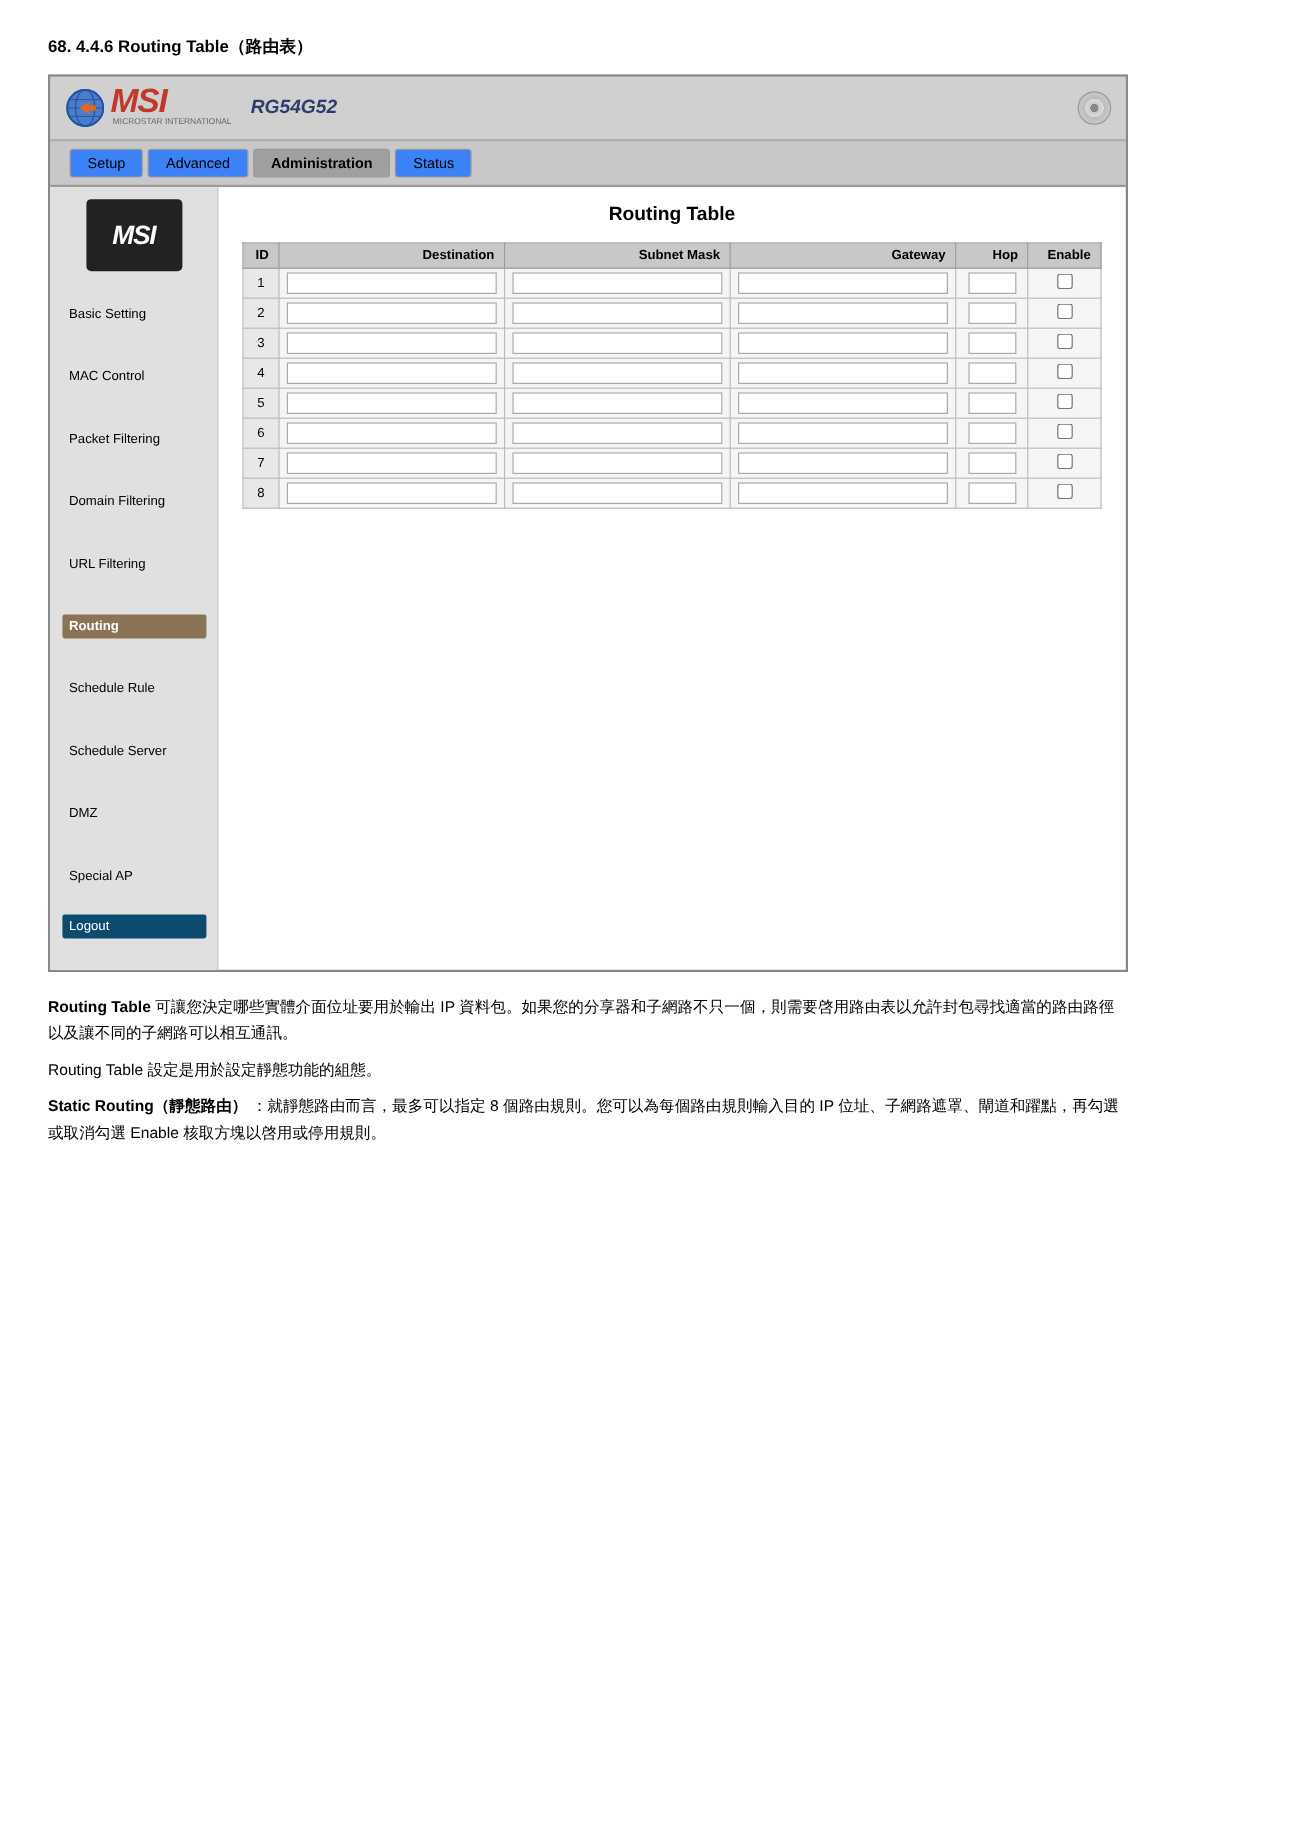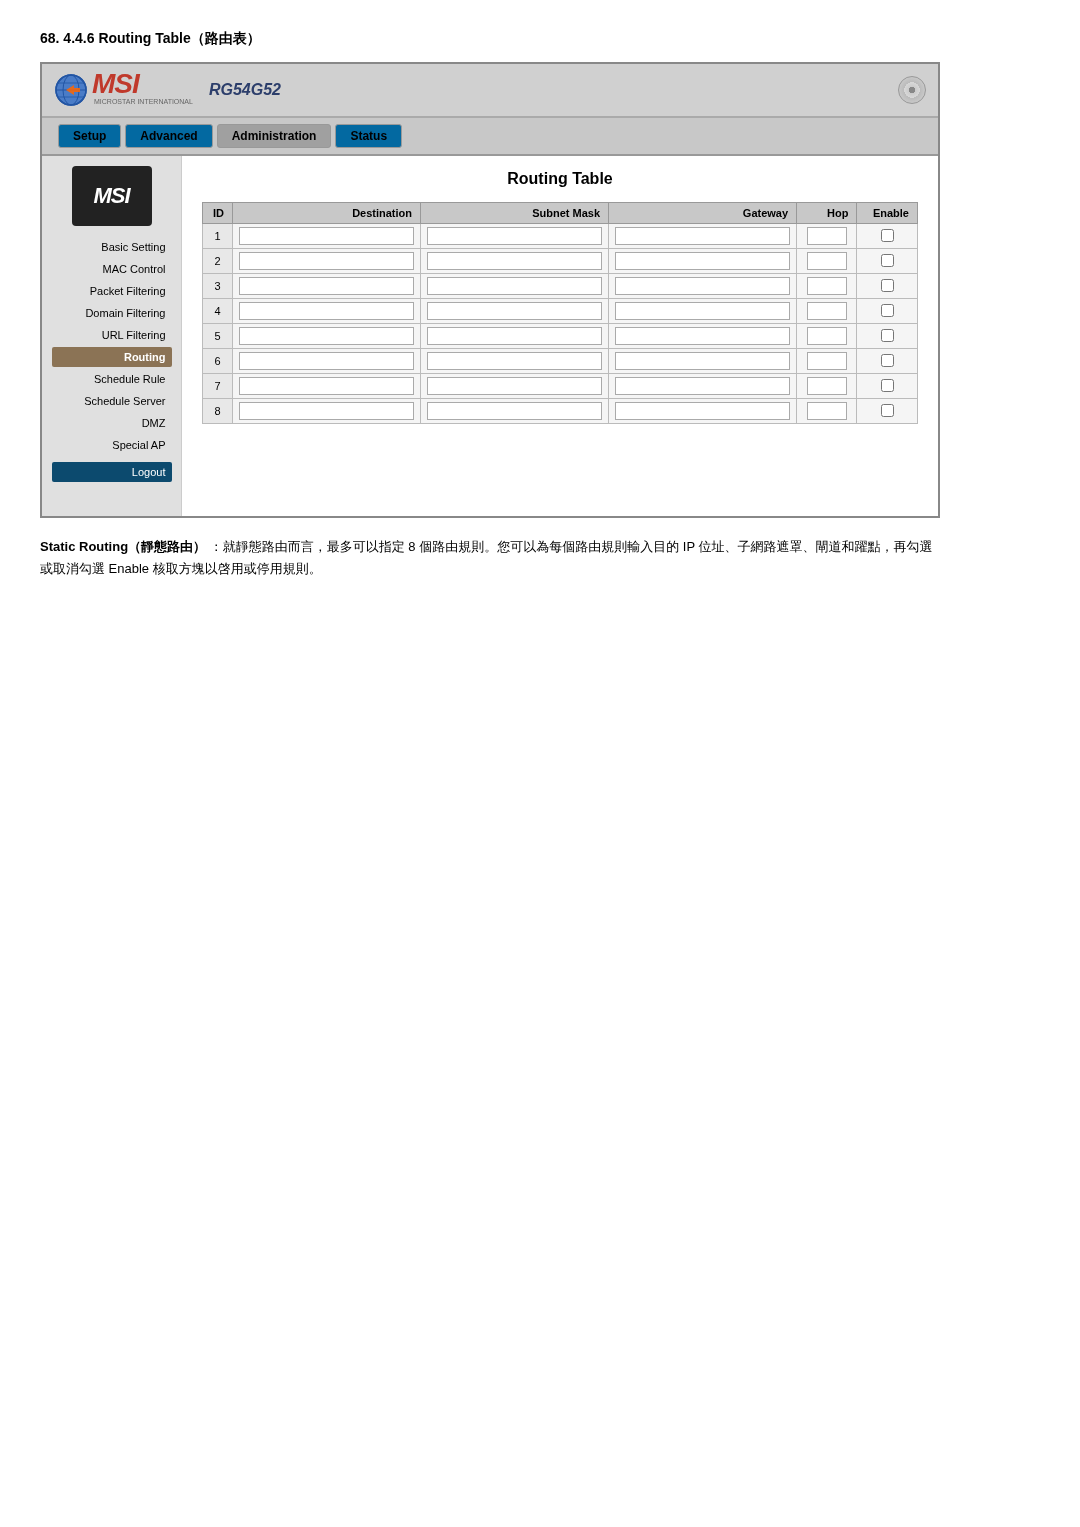--- a/index.html
+++ b/index.html
@@ -66,28 +66,27 @@
     
     .nav-bar {
       background: #c8c8c8;
       border-bottom: 2px solid #999;
       display: flex;
       align-items: center;
       padding: 6px 16px;
       gap: 4px;
     }
     .nav-btn {
-      background: #0369a1;
+      background: #3b82f6;
       border: 1px solid #999;
       border-radius: 3px;
       padding: 4px 14px;
       font-size: 12px;
       color: #000;
       cursor: pointer;
-      font-weight: bold;
     }
     .nav-btn.active {
       background: #a0a0a0;
       font-weight: bold;
     }
     
     .router-content {
       display: flex;
       background: #fff;
       min-height: 360px;
@@ -116,27 +115,27 @@
     }
     .sidebar-logo-text {
       color: #fff;
       font-weight: bold;
       font-size: 22px;
       font-style: italic;
       letter-spacing: -1px;
     }
     .sidebar-item {
       width: 120px;
-      text-align: right;
+      text-align: left;
       padding: 4px 6px;
       font-size: 11px;
       color: #000;
       cursor: pointer;
       border-radius: 2px;
-      margin: 1px 0;
+      margin: 16px 0;
     }
     .sidebar-item.active {
       background: #8b7355;
       color: #fff;
       font-weight: bold;
     }
     .sidebar-item.logout-btn {
       background: #0c4a6e;
       color: #fff;
       margin-top: 6px;
@@ -367,16 +366,21 @@
           </tbody>
       </table>
 
     </div>
 
   </div>
 </div>
 
 <div class="description">
   <p>
+    <span class="bold-start">Routing Table</span>
+    <span> 可讓您決定哪些實體介面位址要用於輸出 IP 資料包。如果您的分享器和子網路不只一個，則需要啓用路由表以允許封包尋找適當的路由路徑以及讓不同的子網路可以相互通訊。</span>
+  </p>
+  <p>Routing Table 設定是用於設定靜態功能的組態。</p>
+  <p>
     <span class="bold-start">Static Routing（靜態路由）</span>
     <span>：就靜態路由而言，最多可以指定 8 個路由規則。您可以為每個路由規則輸入目的 IP 位址、子網路遮罩、閘道和躍點，再勾選或取消勾選 Enable 核取方塊以啓用或停用規則。</span>
   </p>
 </div>
 
 </body></html>

